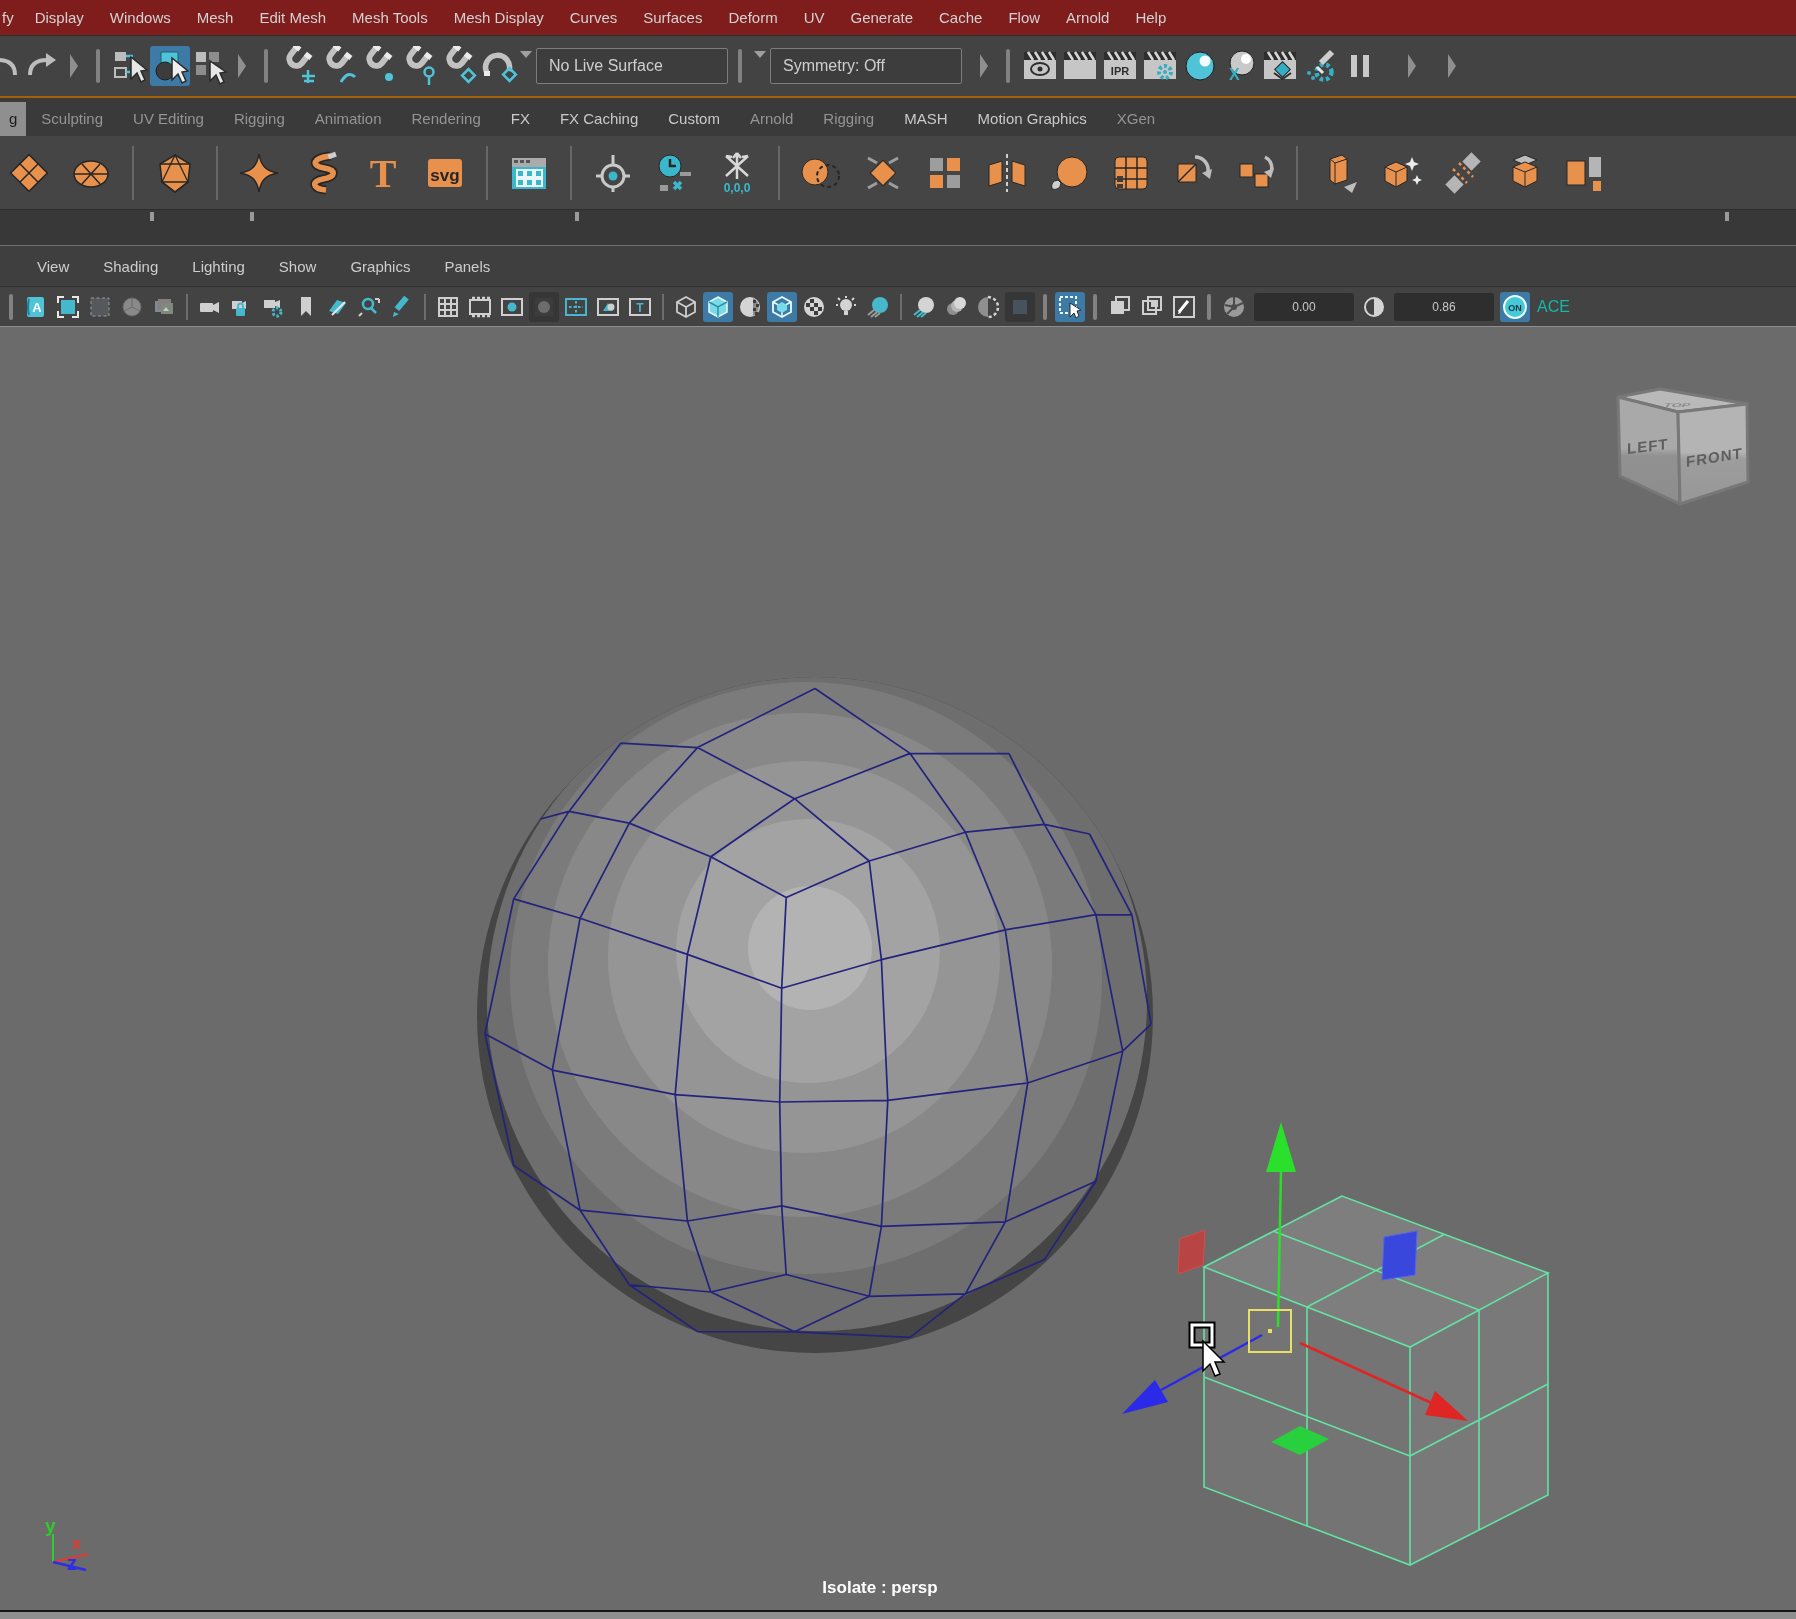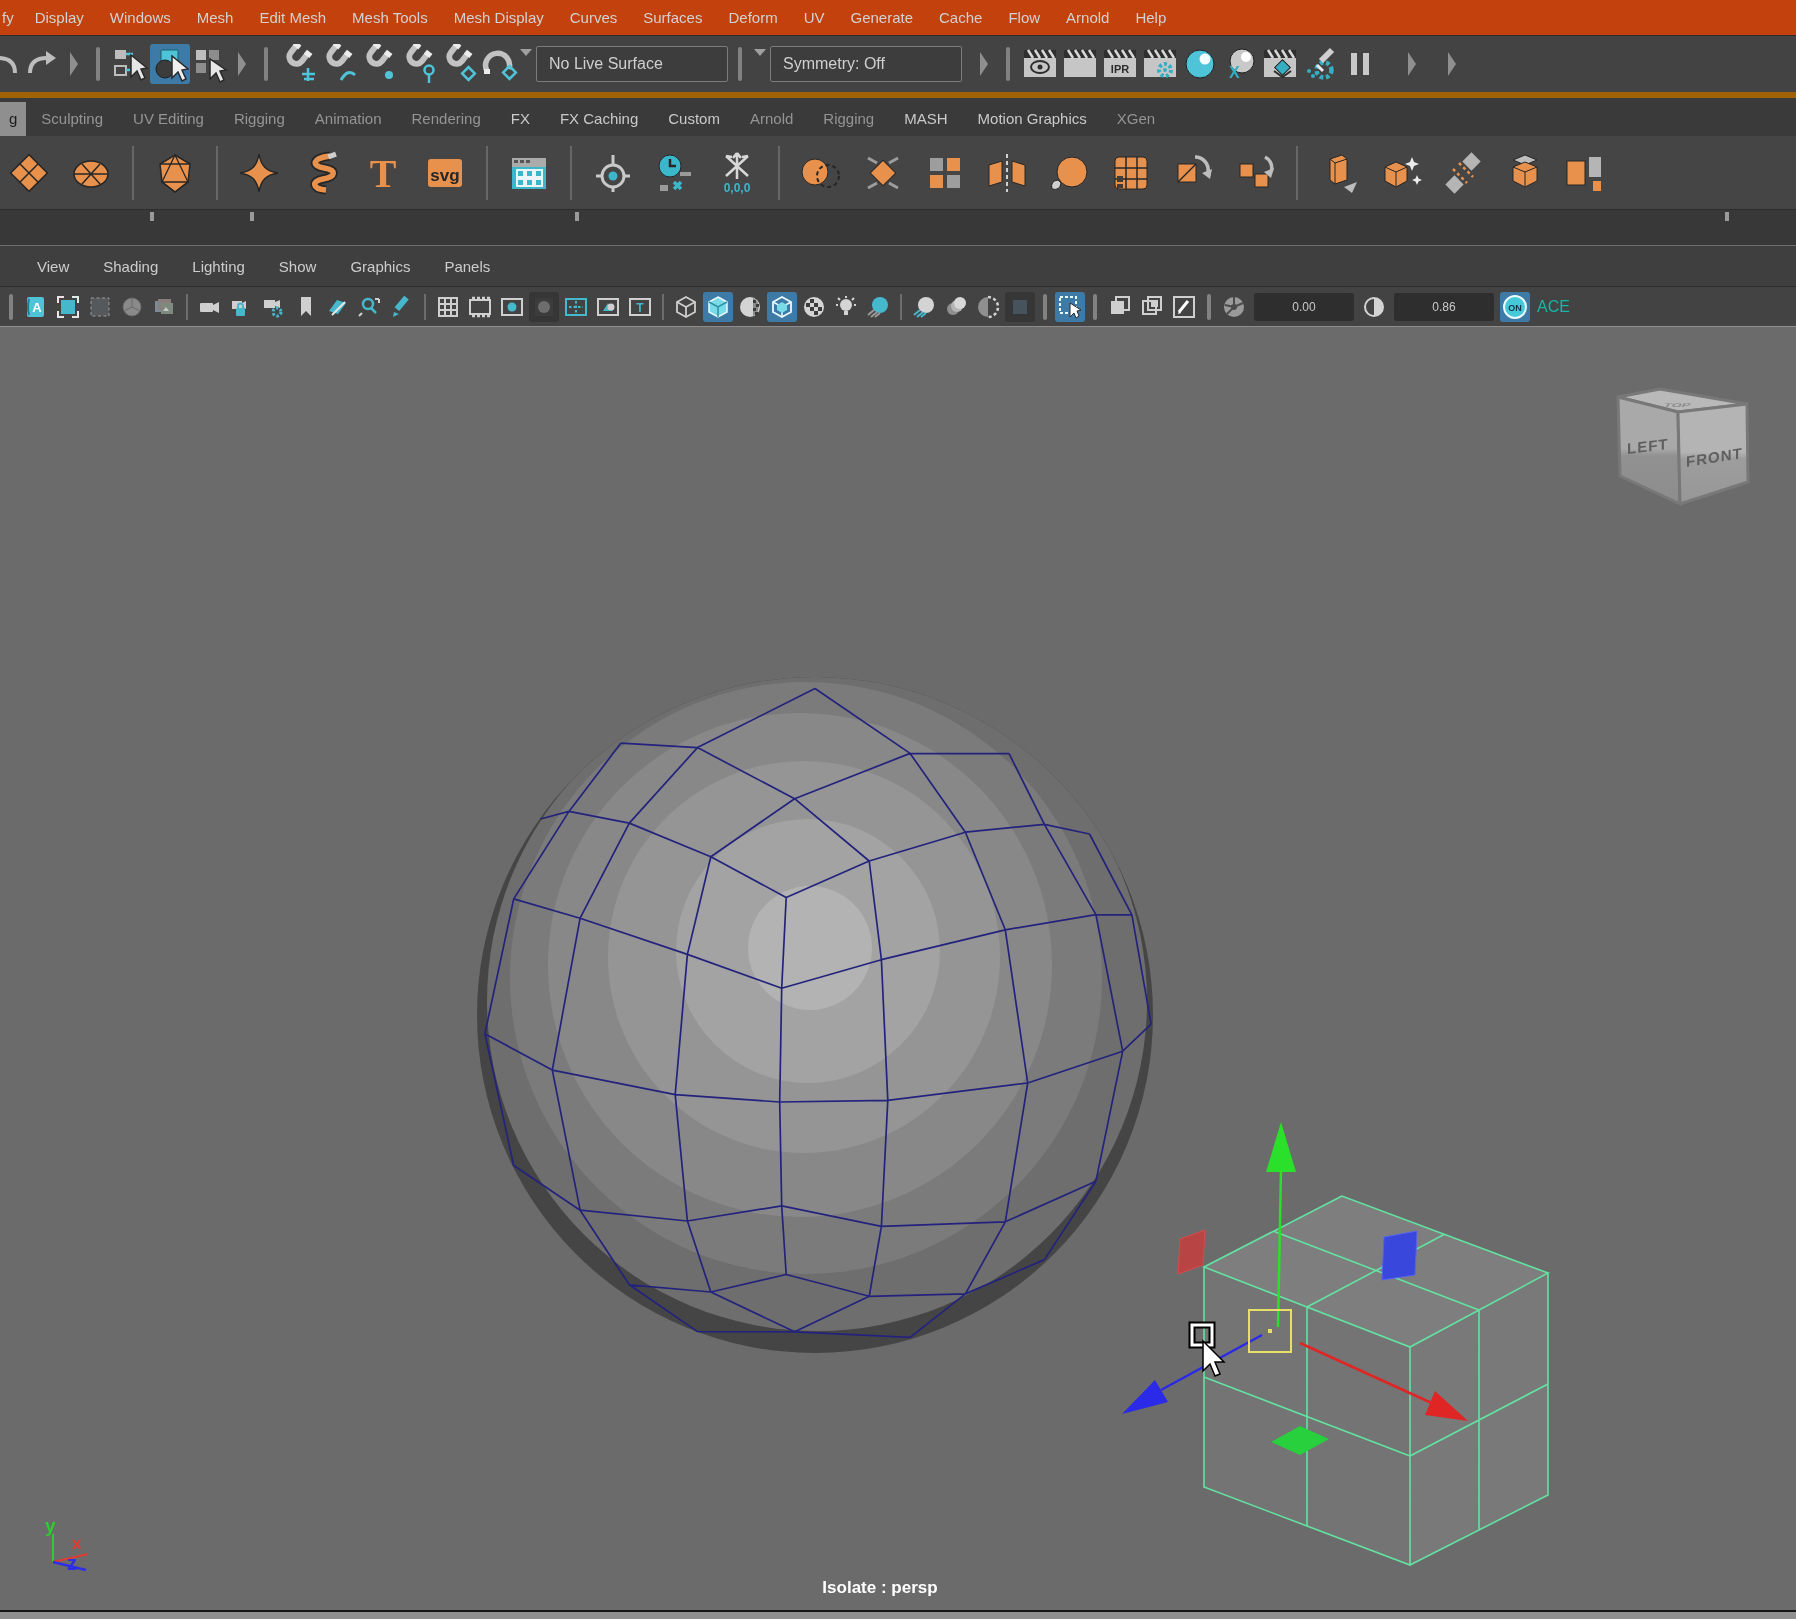--- a/index.html
+++ b/index.html
@@ -1,21 +1,21 @@
 <!DOCTYPE html>
 <html><head>
 <meta charset="utf-8">
 <style>
   *{box-sizing:border-box;margin:0;padding:0}
   body{width:1796px;height:1619px;overflow:hidden;background:#333;font-family:"Liberation Sans",sans-serif;cursor:default}
   
-  .menubar{height:36px;background:#c2410c;border-bottom:1px solid #2d2d2d;display:flex;align-items:center;color:#d2d2d2;font-size:15px}
+  .menubar{height:36px;background:#7f1d1d;border-bottom:1px solid #2d2d2d;display:flex;align-items:center;color:#d2d2d2;font-size:15px}
   .menubar .mi{padding:0 13px;white-space:nowrap}
   .menubar .mi:first-child{padding:0 8px 0 2px}
-  .statusline{height:62px;background:#434343;border-bottom:6px solid #a16207;display:flex;align-items:center;overflow:hidden}
+  .statusline{height:62px;background:#434343;border-bottom:2px solid #a16207;display:flex;align-items:center;overflow:hidden}
   .ic{display:flex;align-items:center;justify-content:center;width:40px;height:40px;flex:0 0 auto;border-radius:3px}
   .ic.sm{width:18px}
   .ic.active{background:#3d7ba6}
   .chev{width:12px;height:30px;flex:0 0 auto;margin:0 6px}
   .grip{width:4px;height:34px;background:#828282;border-radius:2px;margin:0 10px;flex:0 0 auto}
   .field{width:192px;height:36px;background:#3d3d3d;border:1px solid #7c7c7c;border-radius:2px;color:#cfcfcf;font-size:16px;display:flex;align-items:center;padding-left:12px;flex:0 0 auto}
   
   .tabsbar{height:38px;background:#3a3a3a;display:flex;align-items:flex-end;font-size:15px;color:#949494}
   .tab{padding:8px 15px 9px;white-space:nowrap}
   .tab.bright{color:#c9c9c9}

